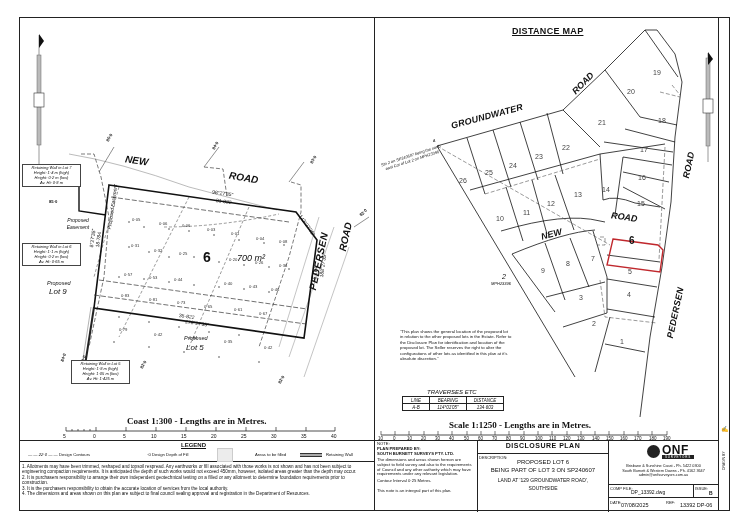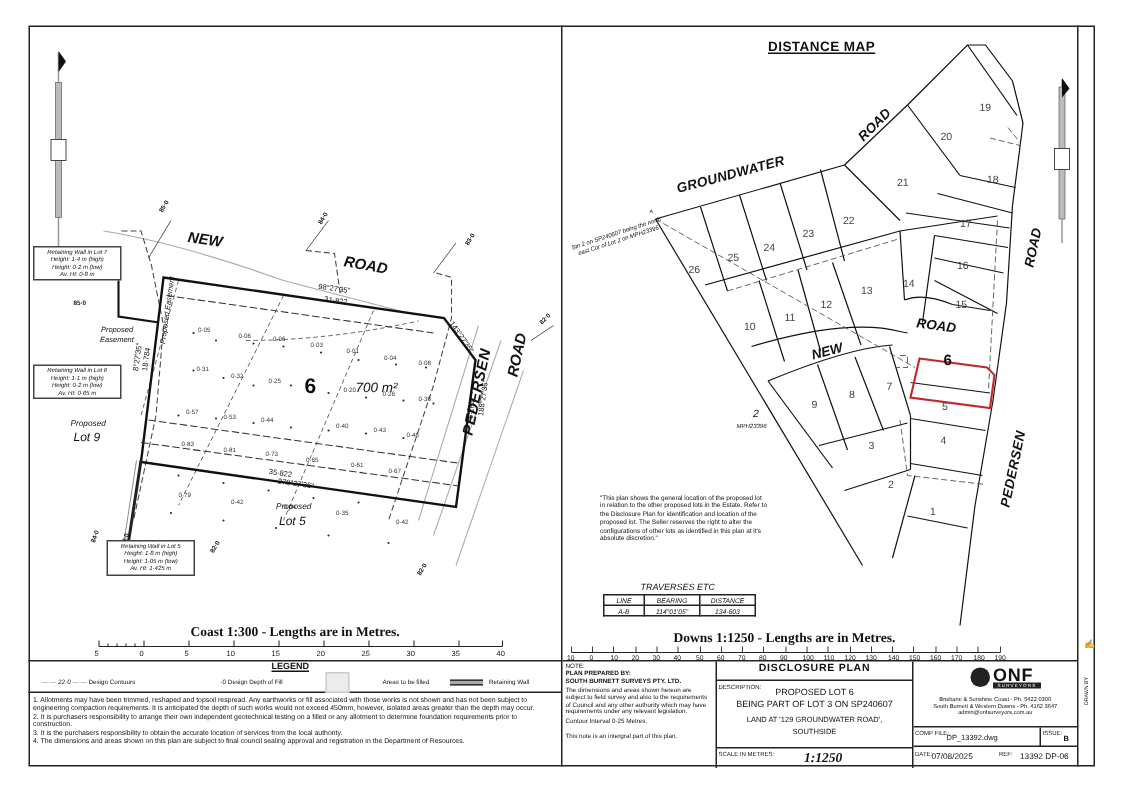--- a/index.html
+++ b/index.html
@@ -337,21 +337,21 @@
       <td style="border:0.6px solid #222;padding:0.5px 6px;text-align:center;width:24px;">DISTANCE</td>
     </tr>
     <tr>
       <td style="border:0.6px solid #222;padding:0.5px 6px;text-align:center;">A-B</td>
       <td style="border:0.6px solid #222;padding:0.5px 6px;text-align:center;">114°01'05"</td>
       <td style="border:0.6px solid #222;padding:0.5px 6px;text-align:center;">134·603</td>
     </tr>
   </tbody>
     </table>
 
-  <div class="abs serif" style="left:74px;top:403px;font-size:9px;font-weight:bold;">Downs 1:1250 - Lengths are in Metres.</div>
+  <div class="abs serif" style="left:74px;top:403px;font-size:9px;font-weight:bold;">Scale 1:1250 - Lengths are in Metres.</div>
   <svg width="356" height="423" style="pointer-events:none">
     <line x1="6" y1="418" x2="292" y2="418" stroke="#222" stroke-width="0.8"></line>
     <g stroke="#222" stroke-width="0.6">
       <line x1="6" y1="414" x2="6" y2="418"></line>
         <line x1="20" y1="414" x2="20" y2="418"></line>
         <line x1="34" y1="414" x2="34" y2="418"></line>
         <line x1="49" y1="414" x2="49" y2="418"></line>
         <line x1="63" y1="414" x2="63" y2="418"></line>
         <line x1="77" y1="414" x2="77" y2="418"></line>
         <line x1="92" y1="414" x2="92" y2="418"></line>
@@ -411,24 +411,20 @@
     <div style="margin-top:5px;">This note is an intergral part of this plan.</div>
   </div>
 
   <div class="abs" style="left:103px;top:0;width:131px;height:71px;border-right:1px solid #222;box-sizing:border-box;">
     <div class="abs" style="left:0;top:1px;width:130px;text-align:center;font-size:7px;font-weight:bold;letter-spacing:0.5px;height:12px;border-bottom:1px solid #222;box-sizing:border-box;">DISCLOSURE PLAN</div>
     <div class="abs" style="left:1px;top:14px;font-size:4px;">DESCRIPTION:</div>
     <div class="abs" style="left:0;top:18px;width:130px;text-align:center;font-size:6px;">PROPOSED LOT 6</div>
     <div class="abs" style="left:0;top:26px;width:130px;text-align:center;font-size:6px;">BEING PART OF LOT 3 ON SP240607</div>
     <div class="abs" style="left:0;top:36px;width:130px;text-align:center;font-size:5px;">LAND AT '129 GROUNDWATER ROAD',</div>
     <div class="abs" style="left:0;top:44px;width:130px;text-align:center;font-size:5px;">SOUTHSIDE</div>
-    <div class="abs" style="left:0;top:57px;width:130px;height:14px;border-top:1px solid #222;box-sizing:border-box;">
-      <span class="abs" style="left:1px;top:1px;font-size:4px;">SCALE IN METRES:</span>
-      <span class="abs serif" style="left:58px;top:1px;font-size:9px;font-weight:bold;font-style:italic;">1:1250</span>
-    </div>
   </div>
 
   <div class="abs" style="left:234px;top:0;width:109px;height:71px;">
     <div class="abs" style="left:38px;top:4px;width:60px;height:14px;">
       <span class="abs" style="left:0;top:0;width:13px;height:13px;border-radius:50%;background:#222;"></span>
       <span class="abs" style="left:15px;top:-2px;font-size:12px;font-weight:bold;letter-spacing:0.5px;">ONF</span>
       <span class="abs" style="left:15px;top:10px;font-size:3px;background:#222;color:#fff;padding:0 3px;letter-spacing:0.8px;">SURVEYORS</span>
     </div>
     <div class="abs" style="left:0;top:23px;width:109px;text-align:center;font-size:3.8px;line-height:4.5px;">
       <div>Brisbane &amp; Sunshine Coast - Ph. 5422 0300</div>

